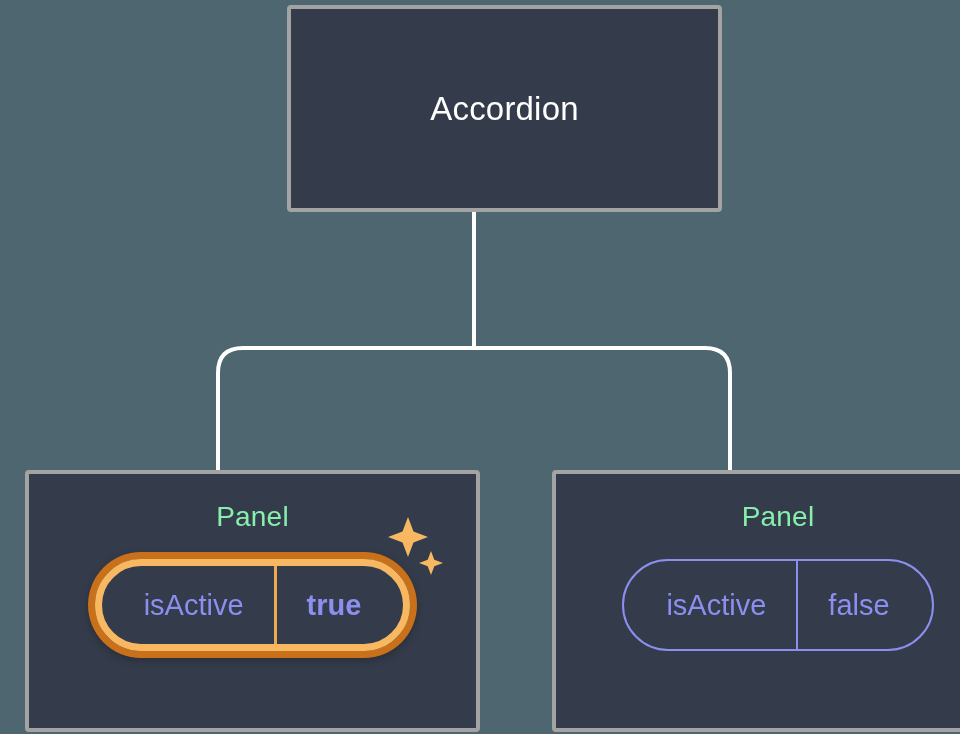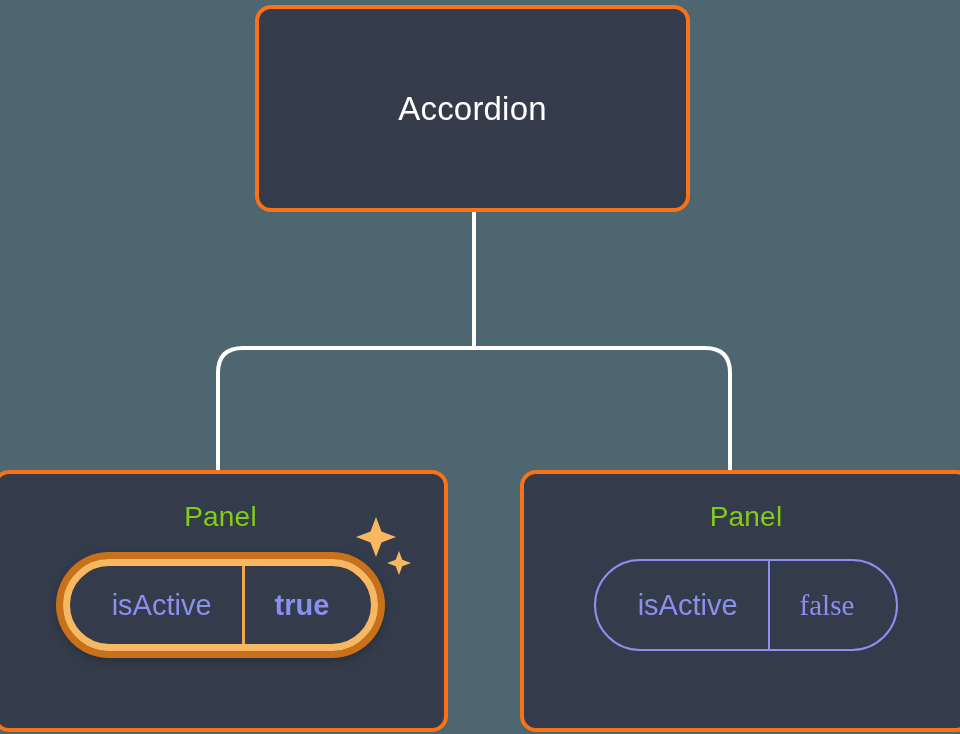--- a/index.html
+++ b/index.html
@@ -29,22 +29,23 @@
     inset: 0;
     z-index: 1;
     pointer-events: none;
   }
 
   
   .node {
     position: absolute;
     z-index: 2;
     background: #343b4a;
-    border: 4px solid #f97316;
-    border-radius: 16px;
+    border: 4px solid #a3a3a3;
+    border-radius: 4px;
+    margin-left: 32px;
   }
 
   .node-root {
     left: 255px;
     top: 5px;
     width: 435px;
     height: 207px;
     display: flex;
     align-items: center;
     justify-content: center;
@@ -63,21 +64,21 @@
     padding-top: 27px;
     display: flex;
     flex-direction: column;
     align-items: center;
   }
 
   .node-panel-left  { left: -7px;  width: 455px; }
   .node-panel-right { left: 520px; width: 452px; }
 
   .node-title-panel {
-    color: #84cc16;
+    color: #86efac;
     font-size: 28px;
     font-weight: 400;
     letter-spacing: 0.2px;
     margin-bottom: 26px;
   }
 
   
   .pill-wrap {
     position: relative;
     display: inline-flex;
@@ -110,21 +111,21 @@
     justify-content: center;
     font-size: 29px;
     line-height: 1;
     color: #8b8ff0;
     white-space: nowrap;
   }
 
   .pill-key   { padding: 0 30px 0 42px; }
   .pill-value { padding: 0 42px 0 30px; }
 
-  .pill-plain .pill-value { border-left: 2px solid #8b8ff0; font-family: Liberation Serif, serif; }
+  .pill-plain .pill-value { border-left: 2px solid #8b8ff0; }
   .pill-highlight .pill-value {
     border-left: 3px solid #f0a84f;
     font-weight: bold;
   }
 
   
   .sparkles {
     position: absolute;
     right: -34px;
     top: -44px;

